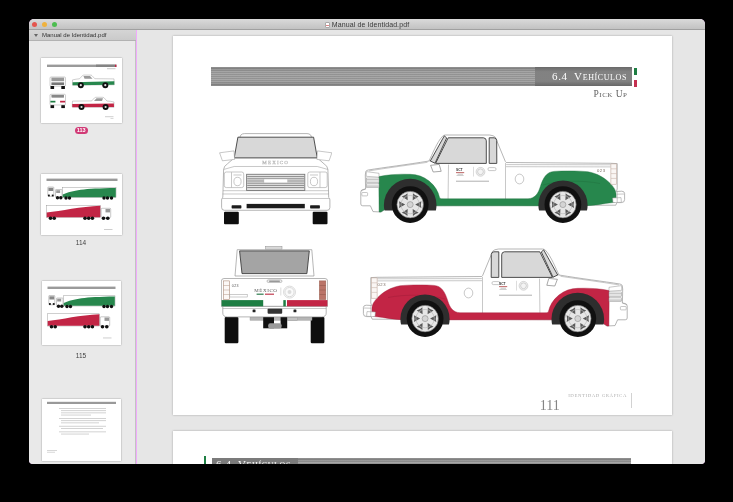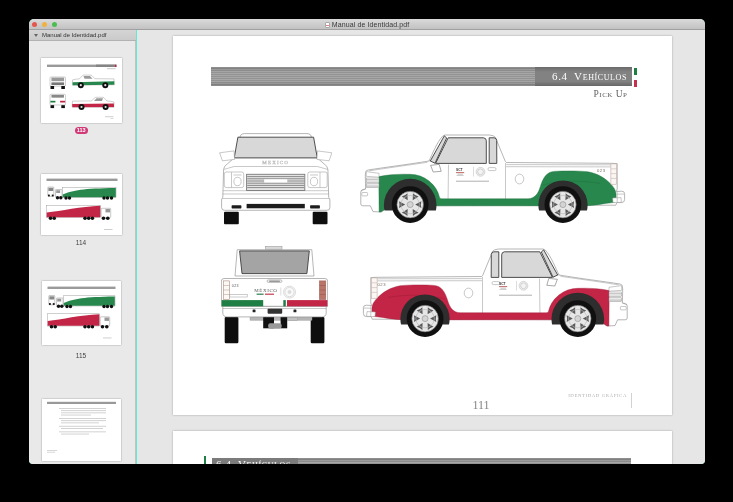--- a/index.html
+++ b/index.html
@@ -1,16 +1,16 @@
 <!DOCTYPE html>
 <html><head><meta charset="utf-8"><style>
 *{margin:0;padding:0;box-sizing:border-box}
 html,body{width:733px;height:502px;background:#000;overflow:hidden}
 body{font-family:"Liberation Sans",sans-serif;position:relative}
-#win{position:absolute;left:29px;top:19px;width:676px;height:445px;border-radius:5px 5px 4px 4px;overflow:hidden;background:#5eead4}
+#win{position:absolute;left:29px;top:19px;width:676px;height:445px;border-radius:5px 5px 4px 4px;overflow:hidden;background:#f0abfc}
 #tbar{position:absolute;left:0;top:0;width:676px;height:11px;background:linear-gradient(#dadada,#c2c2c2);border-bottom:1px solid #a0a0a0}
 .tl{position:absolute;top:3px;width:5px;height:5px;border-radius:50%}
 #tl1{left:3px;background:#e4564e}
 #tl2{left:13px;background:#efb23e}
 #tl3{left:22.5px;background:#4cbd50}
 #ttl{position:absolute;left:0;top:1.5px;width:676px;text-align:center;font-size:7px;color:#3a3a3a;letter-spacing:0.1px}
 #ticon{display:inline-block;width:5px;height:6px;background:#fff;border:0.5px solid #aaa;border-radius:1px;vertical-align:-1px;margin-right:2px;position:relative}
 #ticon::after{content:"";position:absolute;left:0.5px;top:2px;width:2.5px;height:1.5px;background:#d88}
 #sbar{position:absolute;left:0;top:11px;width:107px;height:434px;background:#e9e9e9;border-right:1px solid #c2c2c2}
 #sbhead{position:absolute;left:0;top:11px;width:107px;height:10.5px;background:linear-gradient(#d5d5d5,#cacaca);border-bottom:1px solid #b2b2b2;font-size:6px;color:#333;line-height:10px;padding-left:13px}
@@ -29,21 +29,21 @@
 #page2{position:absolute;left:143.5px;top:411.6px;width:499px;height:34px;background:#fff;box-shadow:0 0 2px rgba(0,0,0,.3);overflow:hidden}
 .stripes{background:repeating-linear-gradient(180deg,#a2a2a2 0px,#a2a2a2 1px,#8d8d8d 1px,#8d8d8d 2px)}
 #hbar{position:absolute;left:38px;top:31.4px;width:421.5px;height:19px}
 #hbar::after,#p2s::after{content:"";position:absolute;left:0;top:0;right:0;bottom:0;background:linear-gradient(180deg,rgba(0,0,0,.14),rgba(255,255,255,.05) 25%,rgba(255,255,255,.05) 75%,rgba(0,0,0,.16))}
 #hbox{position:absolute;right:0;top:0;width:97.5px;height:19px;background:#7b7b7b;color:#fff;font-family:"Liberation Serif",serif;font-variant:small-caps;font-size:11px;letter-spacing:0.6px;text-align:right;line-height:18px;padding-right:5px}
 .fbar{position:absolute;width:2.6px}
 #fg1{left:461.6px;top:31.9px;height:6.8px;background:#1e7e43}
 #fr1{left:461.6px;top:44.6px;height:6.4px;background:#c43050}
 #pickup{position:absolute;left:300px;top:52.8px;width:155px;text-align:right;font-family:"Liberation Serif",serif;font-variant:small-caps;font-size:9.5px;letter-spacing:0.5px;color:#5f5f5f}
 #foot1{position:absolute;left:300px;top:357.6px;width:154.5px;text-align:right;font-family:"Liberation Serif",serif;font-size:4.8px;letter-spacing:0.6px;color:#b0b0b0}
-#foot2{position:absolute;left:300px;top:361.8px;width:154.5px;text-align:left;font-family:"Liberation Serif",serif;font-size:12px;color:#858585}
+#foot2{position:absolute;left:300px;top:361.8px;width:154.5px;text-align:center;font-family:"Liberation Serif",serif;font-size:14px;color:#858585}
 #fvline{position:absolute;left:458.8px;top:357.4px;width:1px;height:14.6px;background:#d2d2d2}
 #p2g{position:absolute;left:31.3px;top:25.2px;width:2.6px;height:8.2px;background:#1e7e43}
 #p2box{position:absolute;left:39.5px;top:27.3px;width:86.3px;height:19px;background:#7b7b7b;color:#fff;font-family:"Liberation Serif",serif;font-variant:small-caps;font-size:11px;letter-spacing:0.6px;line-height:13px;padding-left:4px}
 #p2s{position:absolute;left:125.8px;top:27.3px;width:333.2px;height:19px}
 .tk{position:absolute}
 #tkgreen{--sc:#27874d;--sd:#20713f}
 #tkred{--sc:#c22545;--sd:#a01c38}
 .st{fill:var(--sc);stroke:var(--sd);stroke-width:0.4}
 .bodyw{fill:#fff;stroke:#979797;stroke-width:0.7;stroke-linejoin:round}
 .oln{fill:none;stroke:#9b9b9b;stroke-width:0.55}

